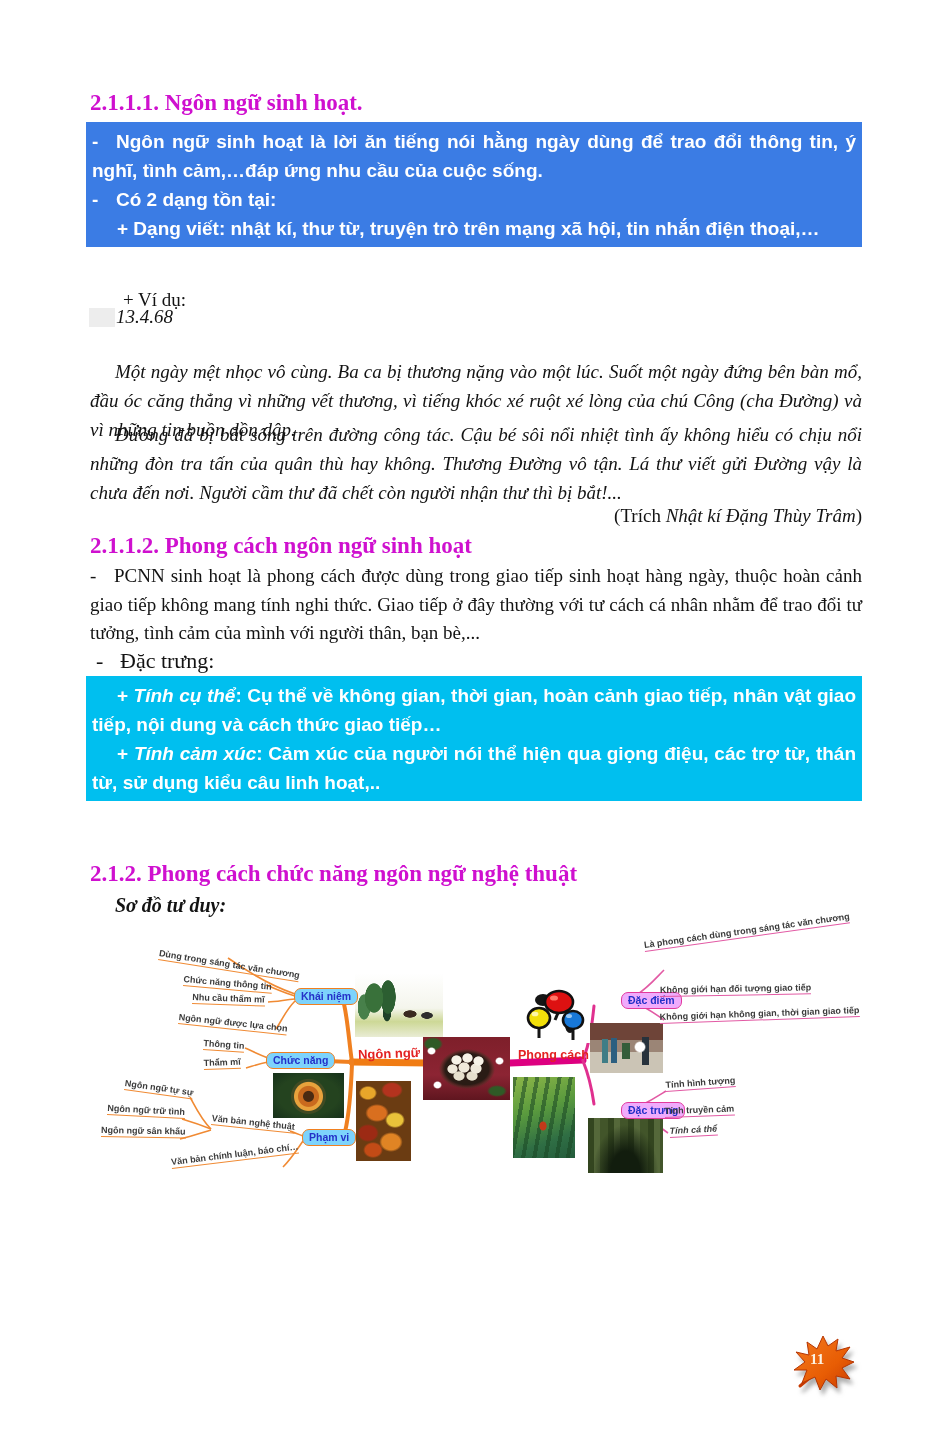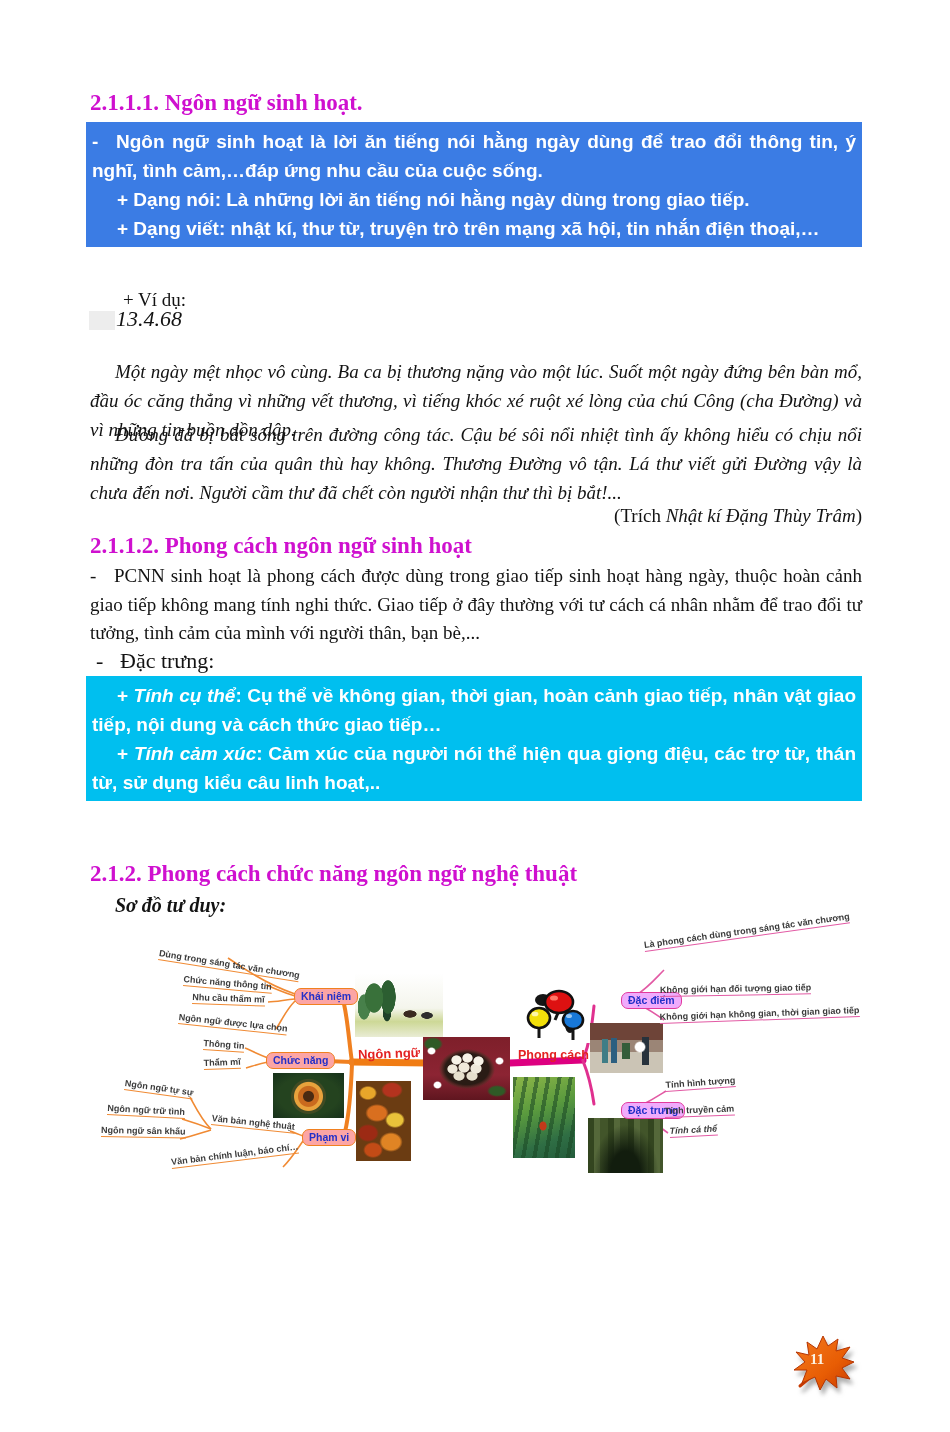--- a/index.html
+++ b/index.html
@@ -13,37 +13,37 @@
   #block1 p{margin:0;color:#ffffff;font-family:"Liberation Sans", sans-serif;font-weight:bold;
             font-size:19px;line-height:29px;}
   #block1 .bullet{display:inline-block;width:24px;}
   #block1 .ind{padding-left:25px;}
   #block1 .just{text-align:justify;}
   
   .body-p{font-size:19px;line-height:28.5px;text-align:justify;margin:0;width:772px;}
   .quote{font-style:italic;line-height:29px;text-indent:25px;}
   .dash{display:inline-block;width:24px;}
   
-  #dateline{margin:0;font-size:22px;}
+  #dateline{margin:0;font-size:19px;}
   .lead-box{display:inline-block;width:26px;height:19px;background:#ededed;vertical-align:-4px;margin-right:1px;}
   #dateline em{font-style:italic;}
   
   #attrib{margin:0;width:772px;text-align:right;font-size:19px;}
   #attrib em{font-style:italic;}
   
   #block2{left:86px;top:676px;width:776px;background:#00bfef;padding:5px 6px 4px 6px;box-sizing:border-box;}
   #block2 p{margin:0;color:#ffffff;font-family:"Liberation Sans", sans-serif;font-weight:bold;
             font-size:19px;line-height:29px;text-align:justify;text-indent:25px;}
   #block2 em{font-style:italic;}
   #mm-title{font-weight:bold;font-style:italic;font-size:20px;margin:0;}
   
   #mindmap{left:0;top:930px;width:950px;height:256px;}
   #mm-svg{position:absolute;left:0;top:0;}
   .node{position:absolute;font-family:"Liberation Sans", sans-serif;font-weight:bold;font-size:10.5px;
-        color:#2430c8;background:#fca5a5;border:1.6px solid #f08020;border-radius:7px;
+        color:#2430c8;background:#7dd3fc;border:1.6px solid #f08020;border-radius:7px;
         padding:1px 6px;white-space:nowrap;line-height:13px;}
   .node.pink{border-color:#e23a9d;background:#f0abfc;margin-left:37px;}
   .leaf{position:absolute;font-family:"Liberation Sans", sans-serif;font-weight:bold;font-size:9px;
         color:#3c3c3c;white-space:nowrap;padding-bottom:1px;transform-origin:left bottom;line-height:10px;}
   .leaf.ll{border-bottom:1.4px solid #f08a33;}
   .leaf.rl{border-bottom:1.4px solid #e25aa4;}
   .leaf.it{font-style:italic;}
   .center-word{position:absolute;font-family:"Liberation Sans", sans-serif;font-weight:bold;
                font-size:13px;color:#e32222;white-space:nowrap;}
   
@@ -113,21 +113,21 @@
   #leaf-num{position:absolute;left:22px;top:17px;color:#fdf3e2;font-weight:bold;font-size:15px;
             font-family:"Liberation Serif", serif;}
 </style>
 </head>
 <body>
 
 <h2 class="abs heading" style="left:90px;top:90px;">2.1.1.1. Ngôn ngữ sinh hoạt.</h2>
 
 <div class="abs" id="block1">
   <p class="just"><span class="bullet">-</span><span>Ngôn ngữ sinh hoạt là lời ăn tiếng nói hằng ngày dùng để trao đổi thông tin, ý nghĩ, tình cảm,…đáp ứng nhu cầu của cuộc sống.</span></p>
-  <p class="ind">+ Dạng nói: Là những lời ăn tiếng nói hằng ngày dùng trong giao tiếp.</p>
+  <p><span class="bullet">-</span><span>Có 2 dạng tồn tại:</span></p>
   <p class="ind">+ Dạng viết: nhật kí, thư từ, truyện trò trên mạng xã hội, tin nhắn điện thoại,…</p>
 </div>
 
 <p class="abs" style="left:115px;top:281px;margin:8px;font-size:19px;">+ Ví dụ:</p>
 
 <p class="abs" id="dateline" style="left:89px;top:306px;"><span class="lead-box"></span><em>13.4.68</em></p>
 
 <p class="abs body-p quote" style="left:90px;top:333px;margin-top:24px;">Một ngày mệt nhọc vô cùng. Ba ca bị thương nặng vào một lúc. Suốt một ngày đứng bên bàn mổ, đầu óc căng thẳng vì những vết thương, vì tiếng khóc xé ruột xé lòng của chú Công (cha Đường) và vì những tin buồn dồn dập.</p>
 <p class="abs body-p quote" style="left:90px;top:420px;">Đường đã bị bắt sống trên đường công tác. Cậu bé sôi nổi nhiệt tình ấy không hiểu có chịu nổi những đòn tra tấn của quân thù hay không. Thương Đường vô tận. Lá thư viết gửi Đường vậy là chưa đến nơi. Người cầm thư đã chết còn người nhận thư thì bị bắt!...</p>
 

